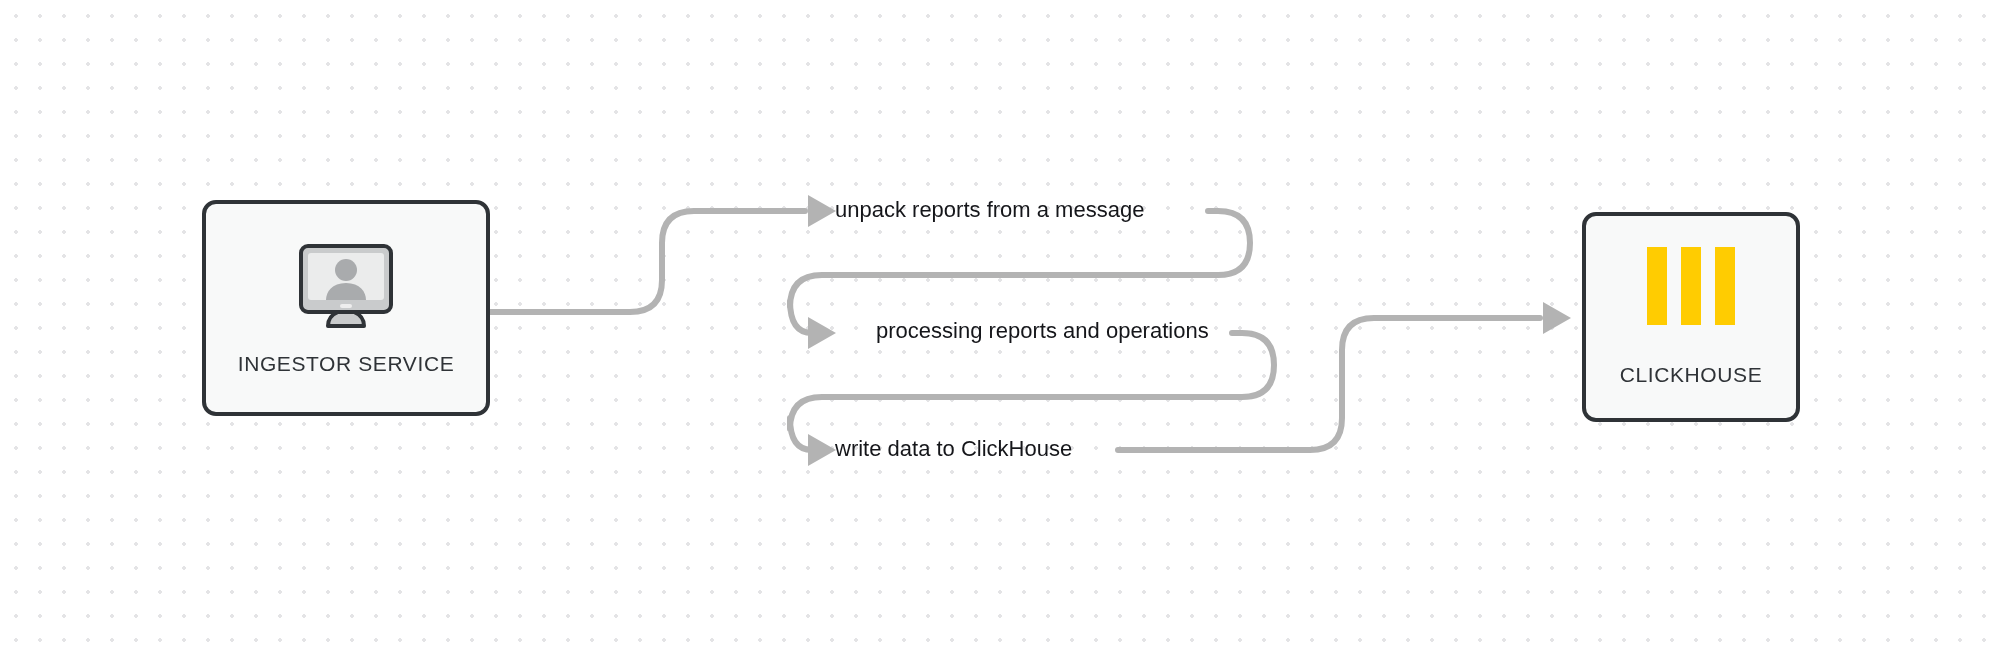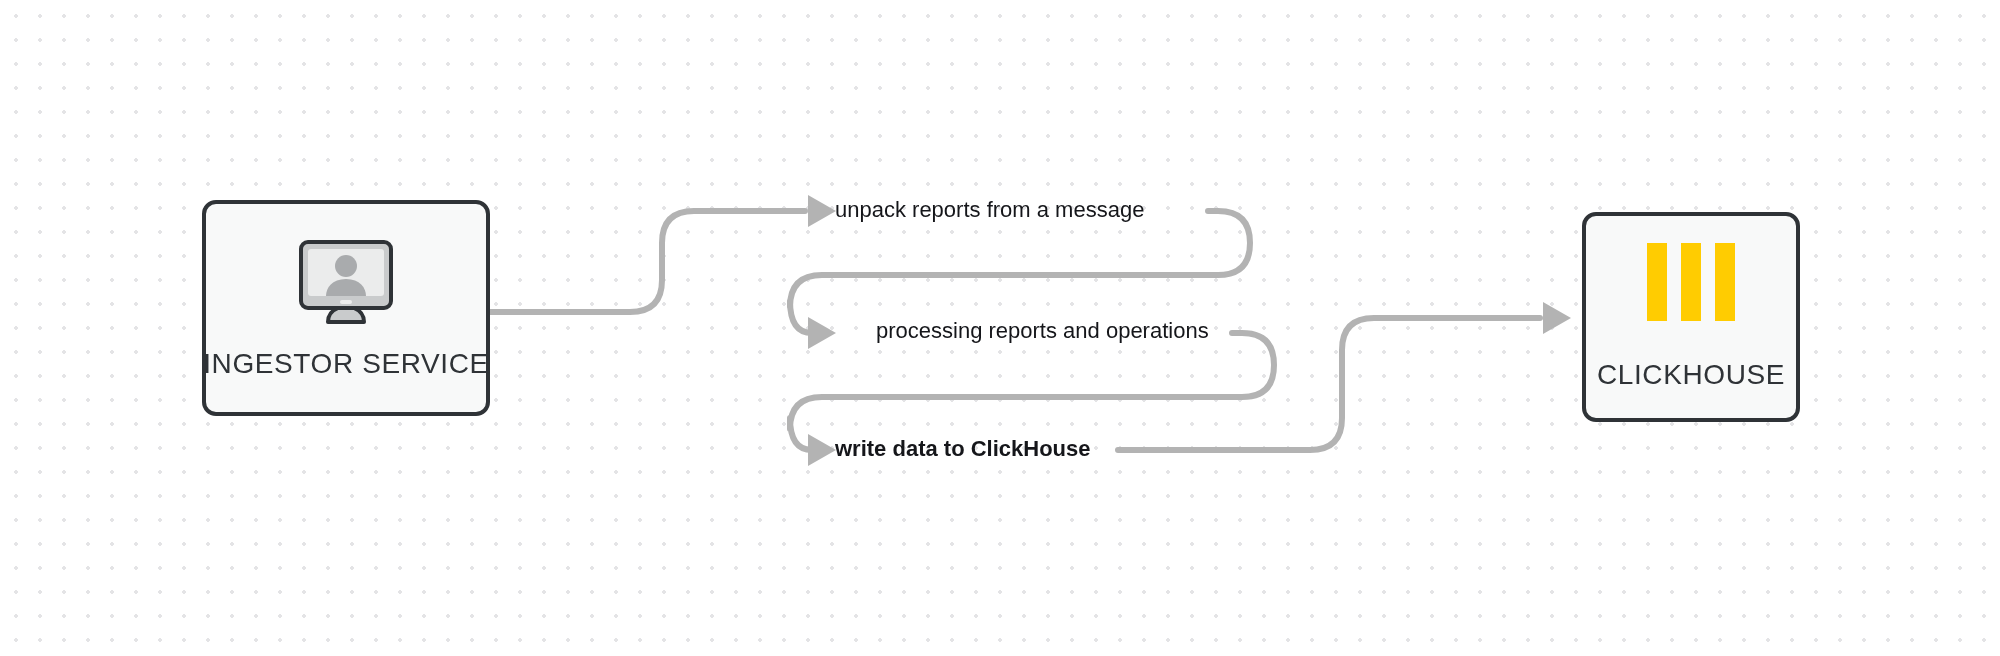--- a/index.html
+++ b/index.html
@@ -25,21 +25,21 @@
     box-sizing: border-box;
     background: #f8f9f9;
     border: 4px solid #2f3337;
     border-radius: 14px;
     display: flex;
     flex-direction: column;
     align-items: center;
     justify-content: center;
   }
   .node-label {
-    font-size: 28px;
+    font-size: 21px;
     letter-spacing: 0.6px;
     color: #2f3337;
     white-space: nowrap;
   }
 
   #node-ingestor {
     left: 202px;
     top: 200px;
     width: 288px;
     height: 216px;
@@ -91,21 +91,21 @@
   
   .edge-label {
     position: absolute;
     font-size: 22px;
     color: #15161a;
     white-space: nowrap;
     line-height: 1;
   }
   #edge-label-0 { left: 835px; top: 199px; }
   #edge-label-1 { left: 876px; top: 320px; }
-  #edge-label-2 { left: 835px; top: 438px; font-weight: bold; }
+  #edge-label-2 { left: 835px; top: 438px; }
 </style>
 </head>
 <body>
 
 <div id="canvas">
 
   <svg id="edges" viewBox="0 0 2000 656" width="2000" height="656">
 
     <path class="edge-path" d="M 490 312 L 630 312 Q 662 312 662 280 L 662 243 Q 662 211 694 211 L 805 211"></path>
     <polygon class="arrow-head" points="808,195 836,211 808,227"></polygon>

